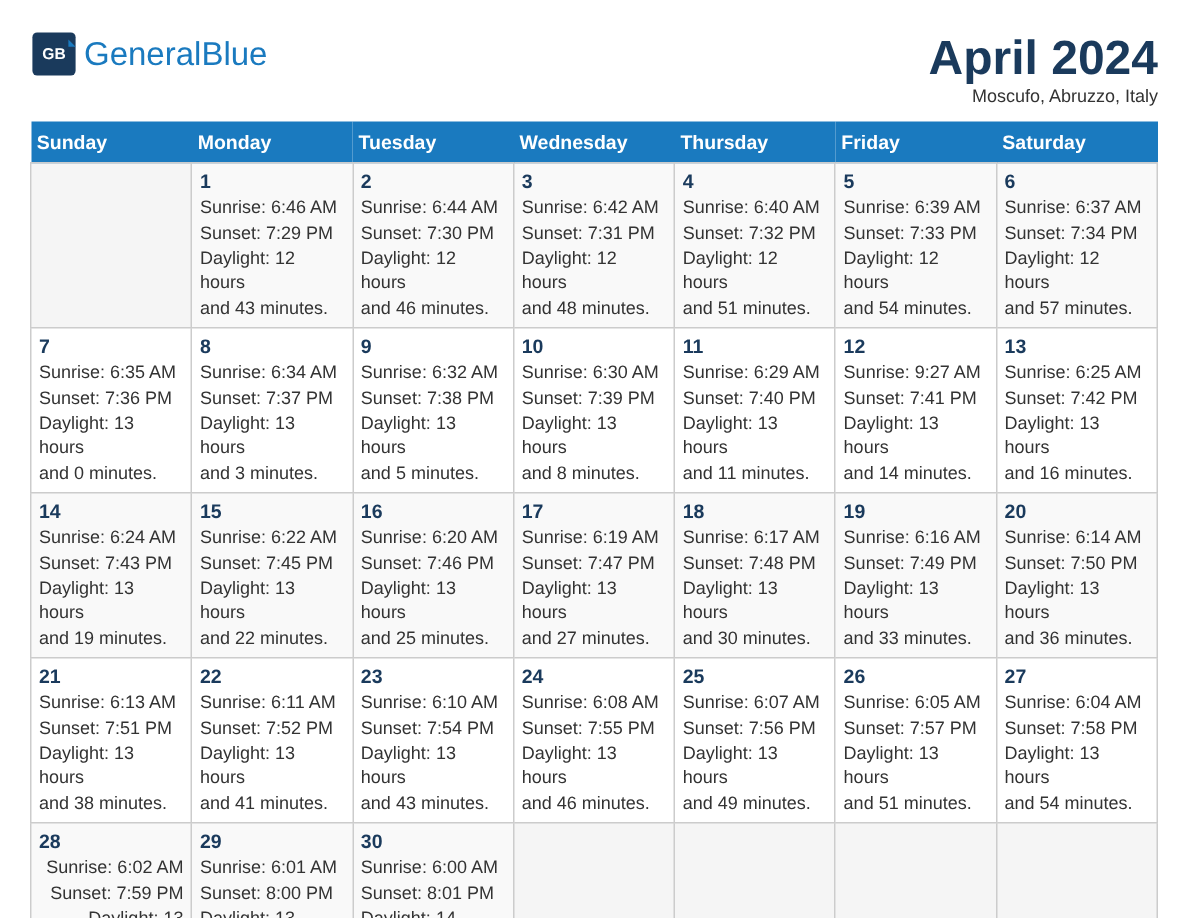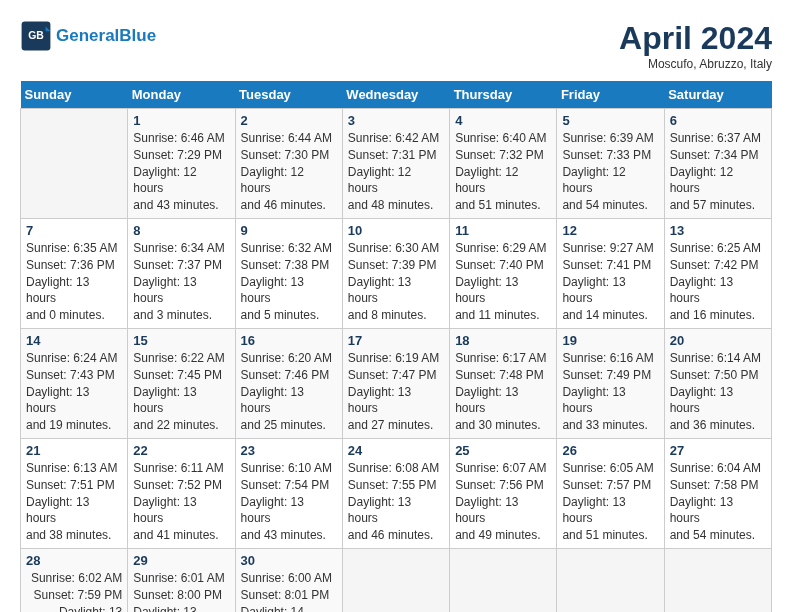--- a/index.html
+++ b/index.html
@@ -15,22 +15,22 @@
       justify-content: space-between;
       align-items: flex-start;
       margin-bottom: 10px;
     }
     .logo {
       display: flex;
       align-items: center;
       gap: 4px;
     }
     .logo-text {
-      font-size: 17px;
-      font-weight: bold;
+      font-size: 22px;
+      font-weight: normal;
       color: #1a3a5c;
       line-height: 1.1;
     }
     .logo-text span {
       color: #1a7abf;
     }
     .logo-icon {
       width: 32px;
       height: 32px;
     }

